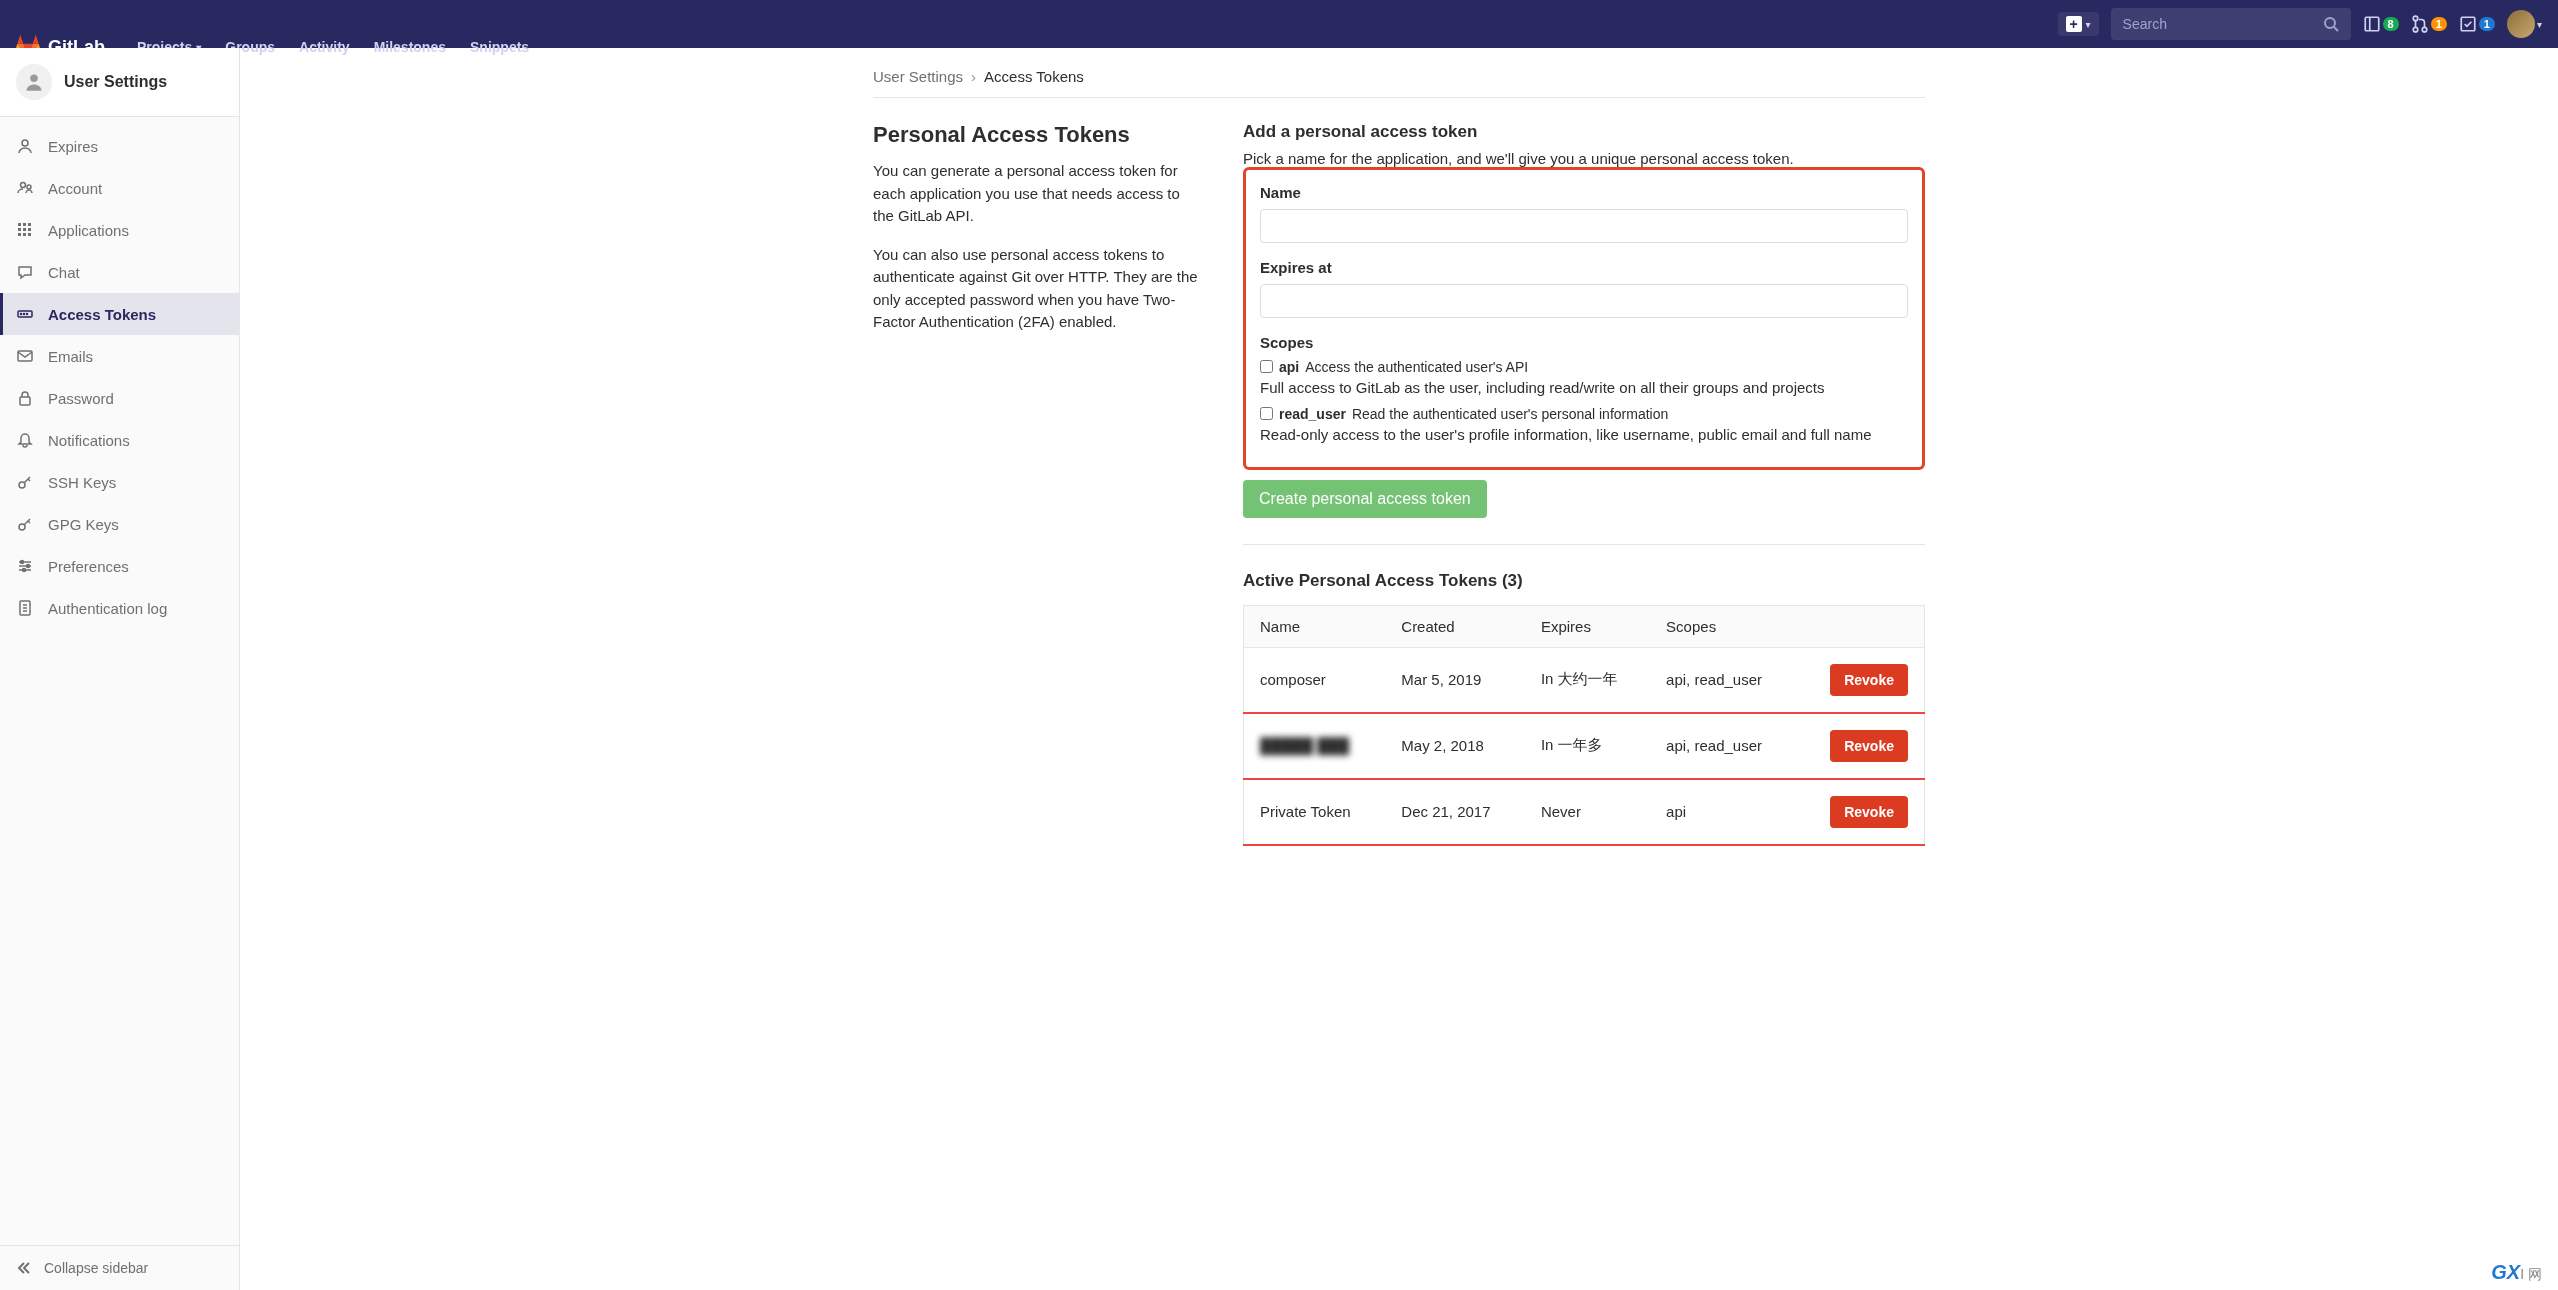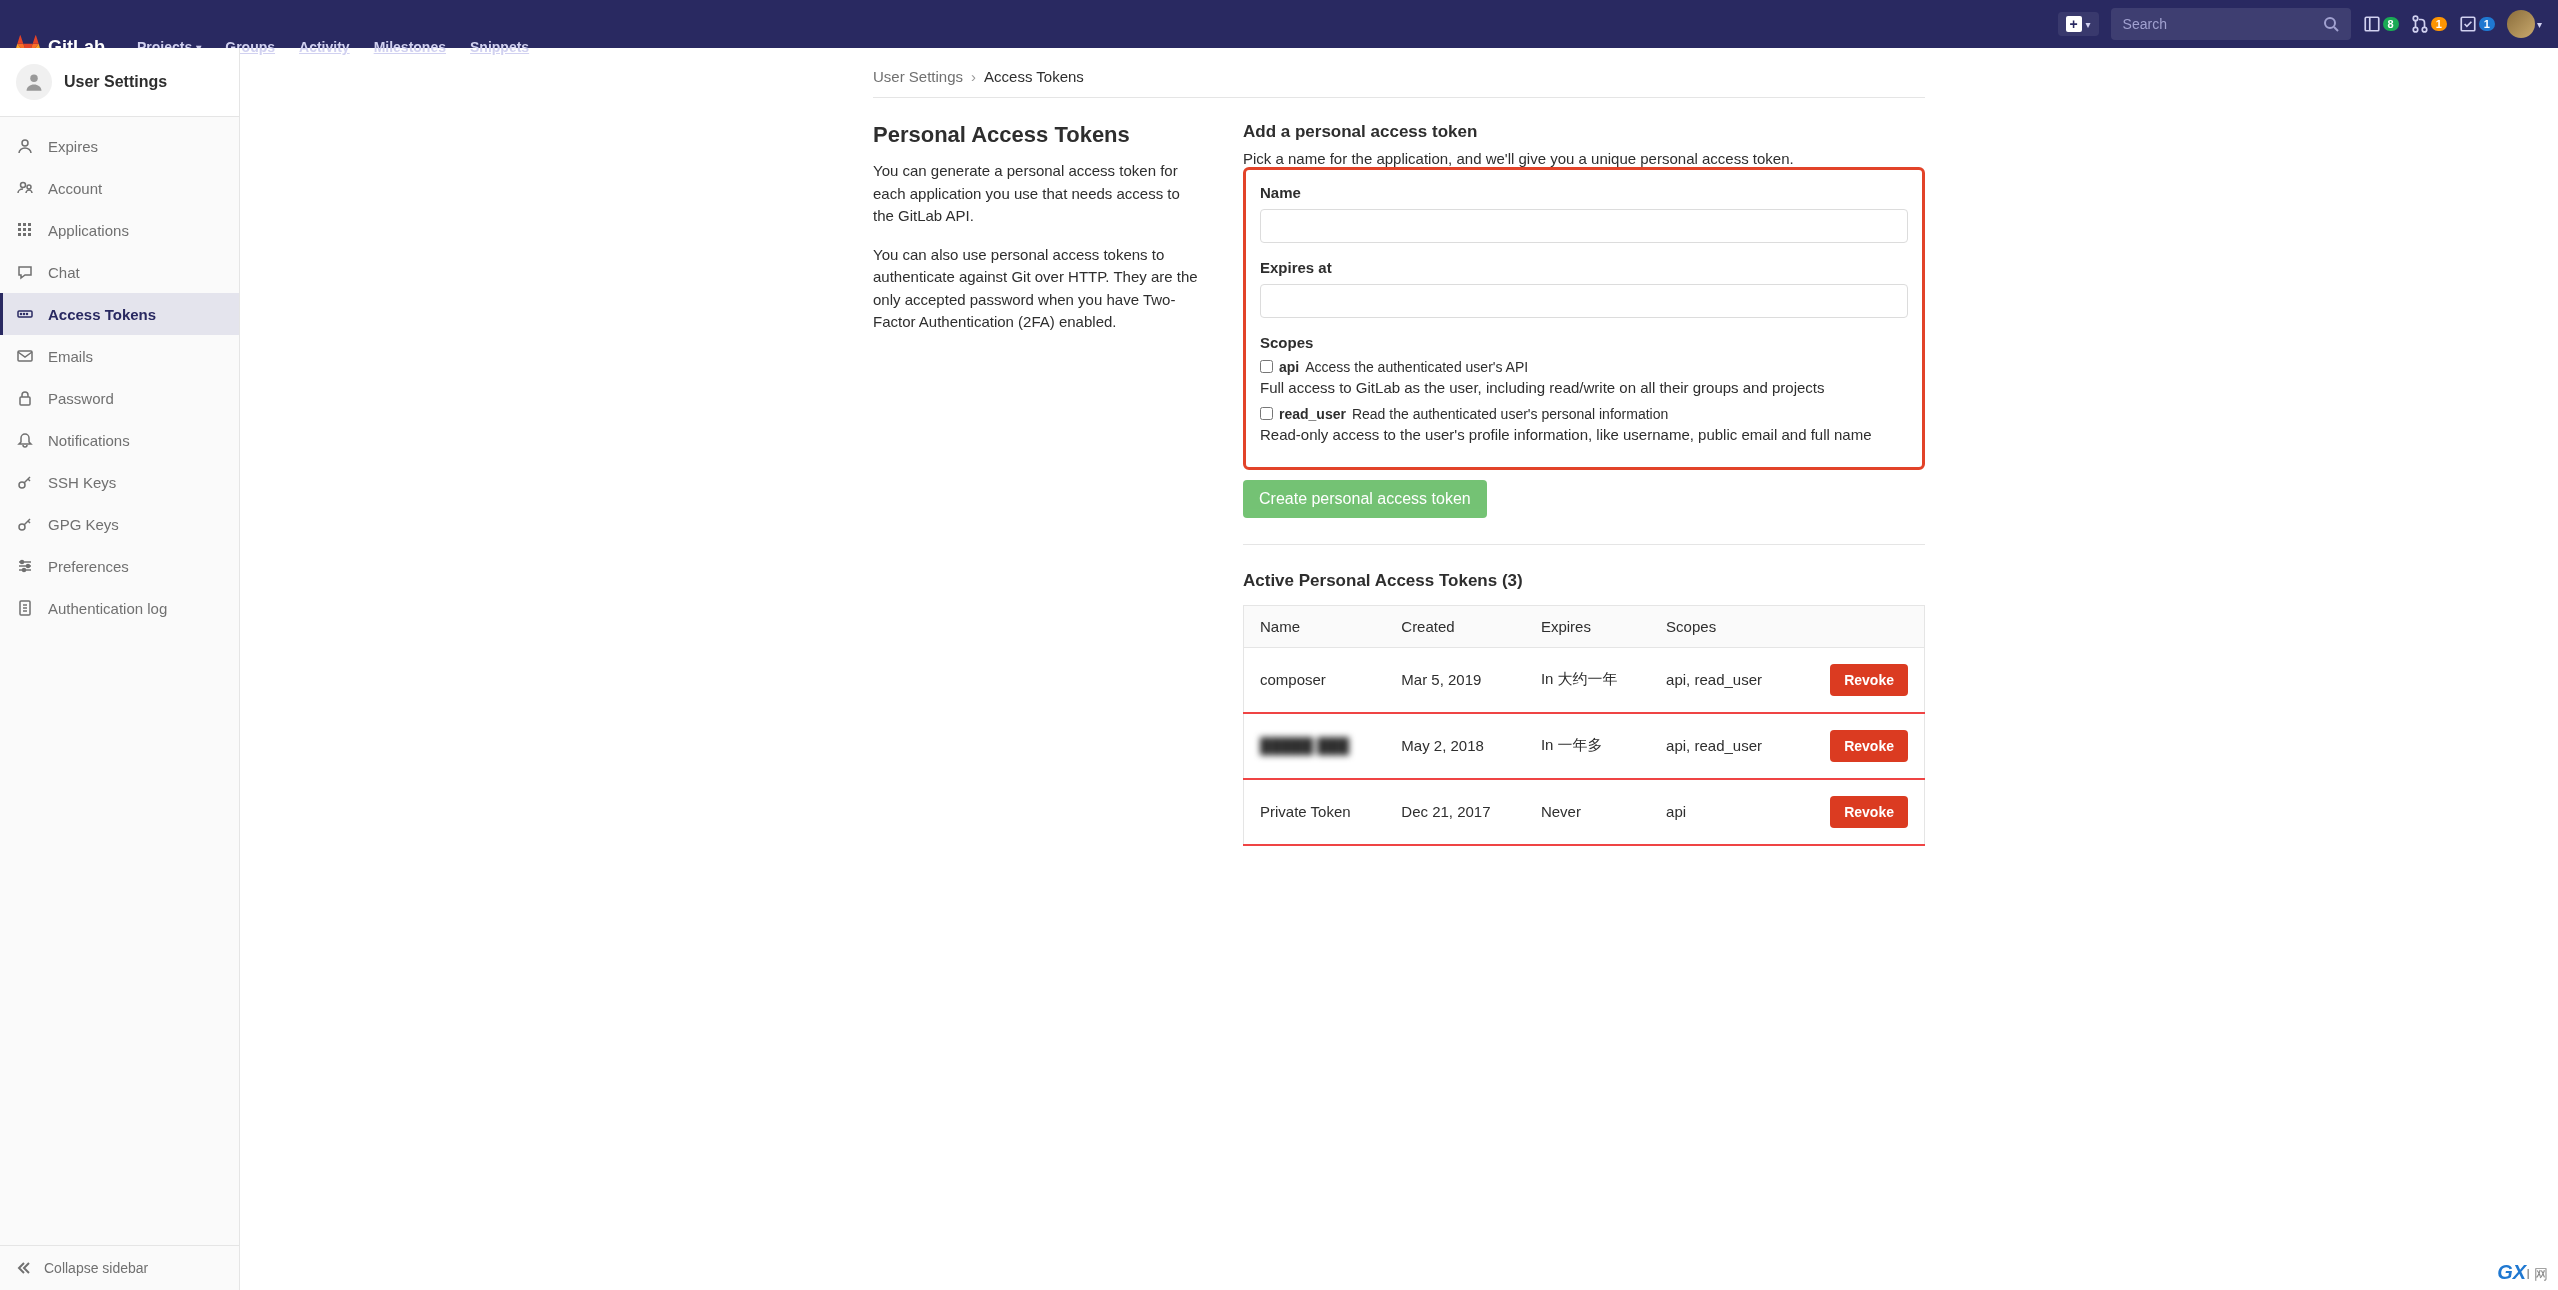--- a/index.html
+++ b/index.html
@@ -3,21 +3,21 @@
   <meta charset="utf-8">
   <style>
     * { margin: 0; padding: 0; box-sizing: border-box; }
     body { font-family: -apple-system, "Helvetica Neue", Helvetica, Arial, sans-serif; font-size: 14px; color: #2e2e2e; background: #fff; }
     
     
     .header { background: #292961; height: 48px; display: flex; align-items: center; padding: 0 16px; color: #d1d1f0; }
     .header-left { display: flex; align-items: center; gap: 8px; margin-top: 46px; }
     .logo { display: flex; align-items: center; gap: 8px; margin-right: 12px; }
     .logo-text { color: #fff; font-weight: 600; font-size: 18px; }
-    .nav-links { display: flex; gap: 0; text-decoration: underline; }
+    .nav-links { display: flex; gap: 0; }
     .nav-link { color: #d1d1f0; padding: 0 12px; font-size: 14px; font-weight: 600; cursor: pointer; display: flex; align-items: center; gap: 4px; height: 48px; }
     .header-right { margin-left: auto; display: flex; align-items: center; gap: 12px; }
     .plus-btn { background: rgba(255,255,255,0.08); border-radius: 4px; padding: 4px 8px; display: flex; align-items: center; gap: 4px; cursor: pointer; }
     .plus-btn .box { background: #fff; color: #292961; width: 16px; height: 16px; border-radius: 2px; display: flex; align-items: center; justify-content: center; font-weight: bold; font-size: 14px; }
     .search-box { background: rgba(255,255,255,0.1); border-radius: 4px; display: flex; align-items: center; padding: 0 12px; height: 32px; width: 240px; }
     .search-box input { background: transparent; border: none; color: #fff; flex: 1; font-size: 14px; outline: none; }
     .search-box input::placeholder { color: #a1a1d0; }
     .header-icon { display: flex; align-items: center; gap: 2px; cursor: pointer; position: relative; }
     .badge { font-size: 11px; padding: 1px 5px; border-radius: 8px; font-weight: 600; }
     .badge-green { background: #1aaa55; color: #fff; }
@@ -73,21 +73,21 @@
     
     hr.section-div { border: none; border-top: 1px solid #e5e5e5; margin: 26px 0; }
     
     .table-title { font-size: 17px; font-weight: 600; margin-bottom: 14px; }
     table { width: 100%; border-collapse: collapse; border: 1px solid #e5e5e5; }
     th { text-align: left; padding: 12px 16px; background: #fafafa; border-bottom: 1px solid #e5e5e5; font-weight: 500; color: #2e2e2e; font-size: 15px; }
     td { padding: 16px; border-bottom: 2px solid #ef4444; font-size: 15px; }
     .btn-revoke { background: #db3b21; color: #fff; padding: 8px 14px; border: none; border-radius: 4px; font-size: 14px; font-weight: 600; cursor: pointer; }
     .blurred { filter: blur(3px); }
     
-    .watermark { position: fixed; bottom: 6px; right: 10px; font-size: 14px; color: #888; }
+    .watermark { position: fixed; bottom: 6px; right: 16px; font-size: 14px; color: #888; }
     .watermark b { color: #1f78d1; font-size: 20px; font-weight: bold; font-style: italic;}
     
     svg { display: block; }
   </style>
 </head>
 <body>
 
 <div class="header">
   <div class="header-left">
     <div class="logo">

